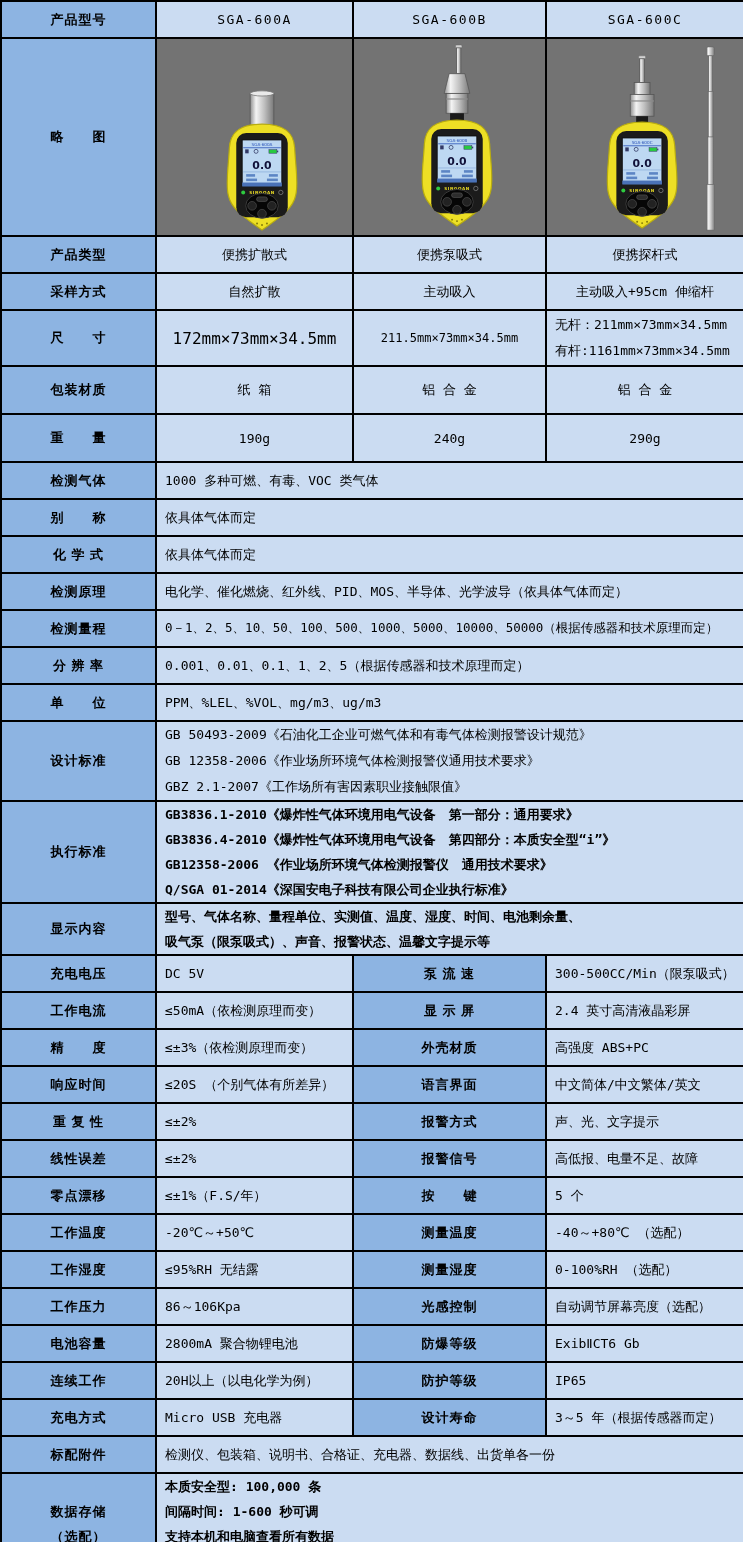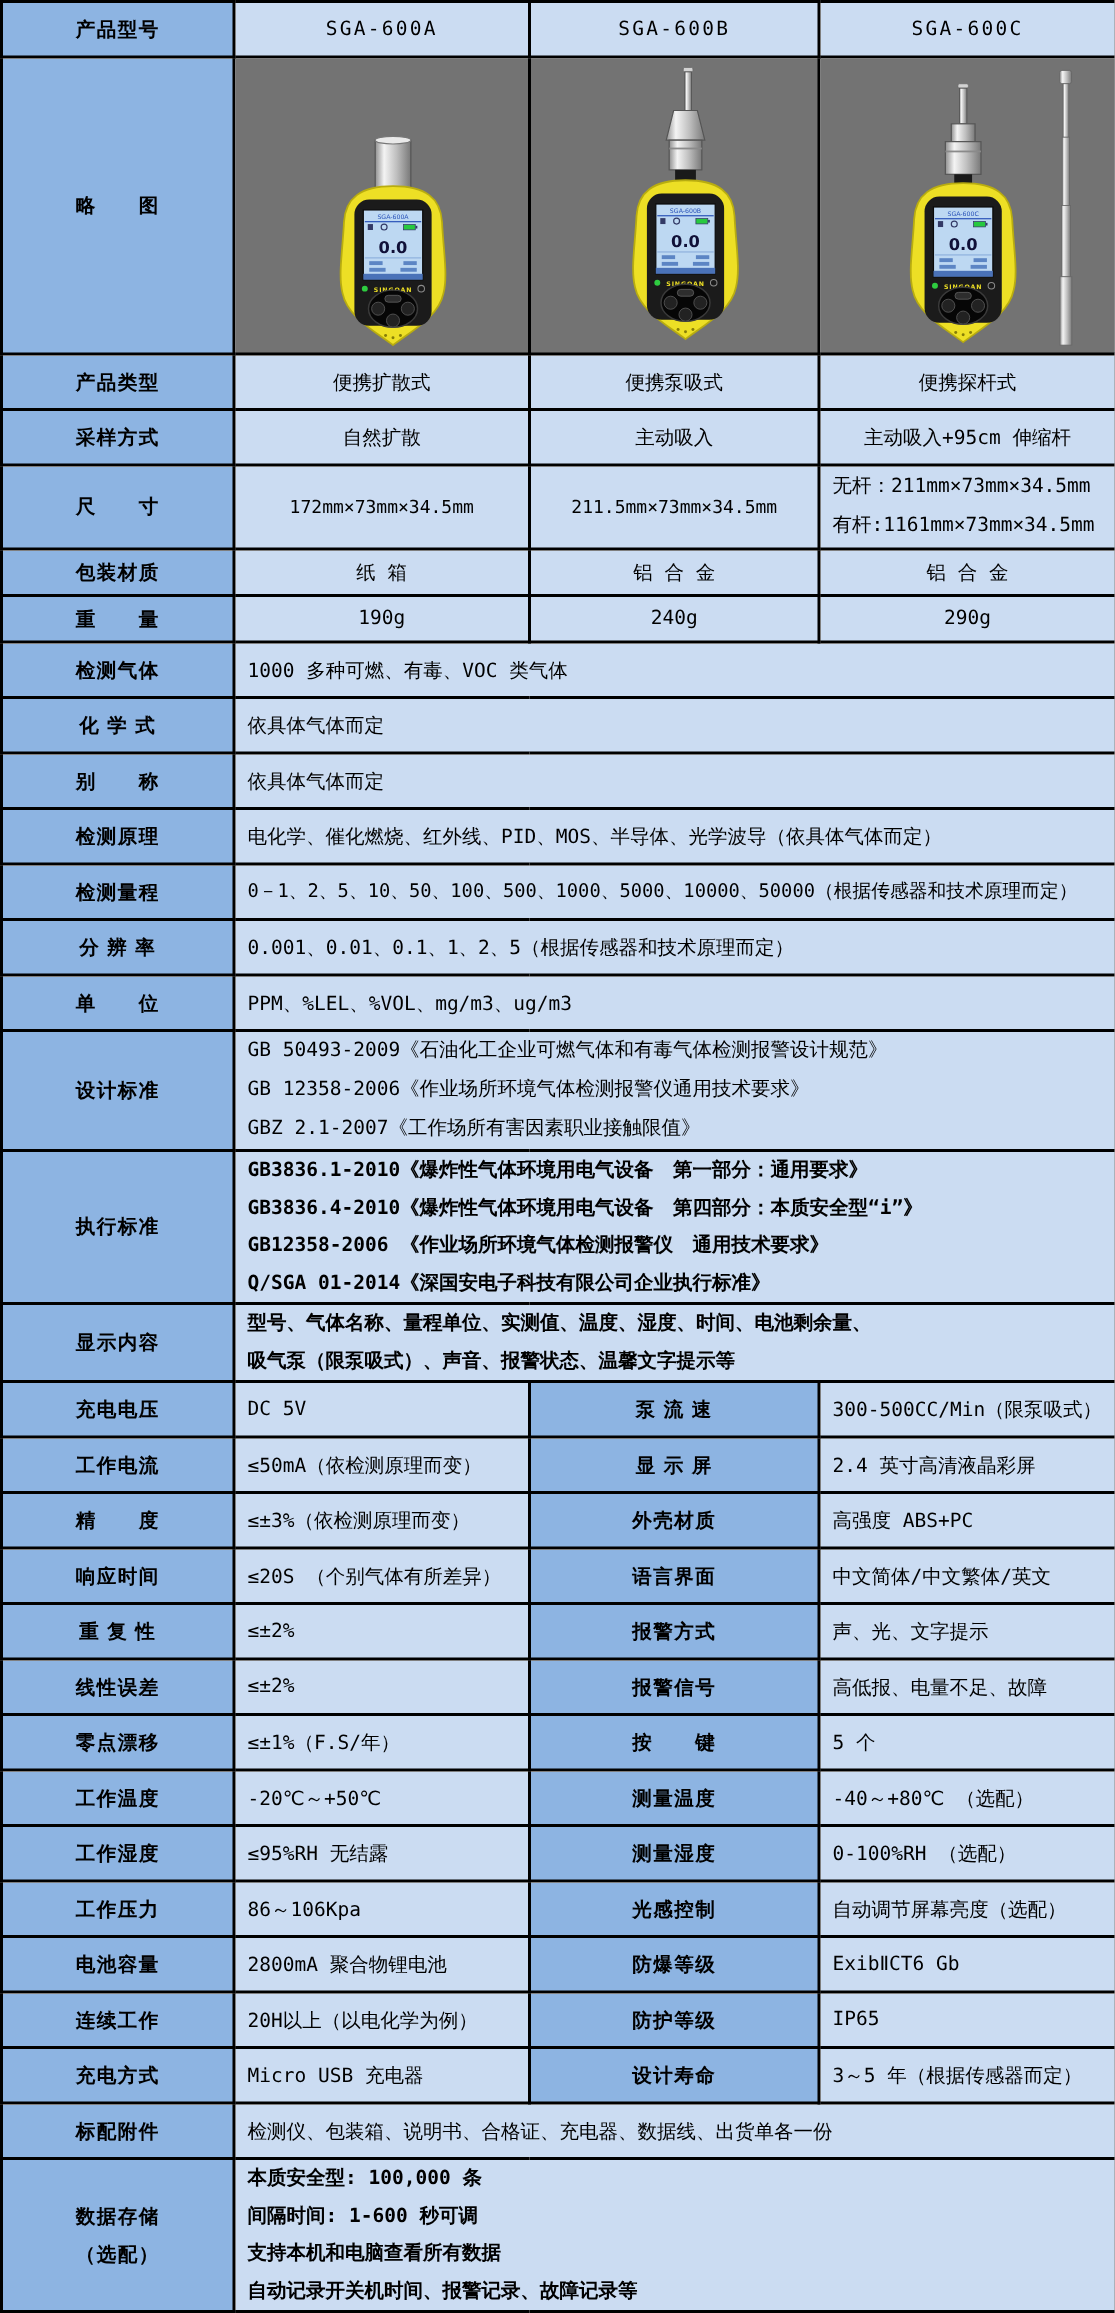--- a/index.html
+++ b/index.html
@@ -6,21 +6,21 @@
   body{font-family:"DejaVu Sans","Liberation Sans",sans-serif;color:#000;}
   .wrap{width:743px;margin:0;}
   table.spec{border-collapse:collapse;table-layout:fixed;width:743px;}
   table.spec td{border:2px solid #000;padding:0 8px;font-size:13px;overflow:hidden;vertical-align:middle;}
   td.lbl{background:#8DB4E2;font-weight:bold;text-align:center;font-size:15px;padding:0 3px;
          font-family:"Liberation Sans","DejaVu Sans",sans-serif;letter-spacing:1px;}
   td.val{background:#CBDCF2;font-family:"DejaVu Sans Mono","DejaVu Sans",monospace;}
   td.cen{text-align:center;}
   td.left{text-align:left;padding-left:10px;}
   td.imgc{background:#737373;padding:0;}
-  .h37{height:37px}.h36{height:31px}.h56{height:56px}.h50{height:50px}
+  .h37{height:37px}.h36{height:48px}.h56{height:56px}.h50{height:50px}
   .h78{height:78px}.h100{height:100px}.himg{height:198px}
   .line{line-height:25px;white-space:nowrap;font-weight:bold;}
   .line26{line-height:26px;white-space:nowrap;}
   .sizec{padding:0 4px;font-size:12px;margin-left:28px;}
   .hdrmodel{letter-spacing:1.5px;font-size:15px;}
   svg{display:block;margin:0 auto;}
 </style>
 </head>
 <body>
 
@@ -214,21 +214,21 @@
   <td class="val cen">便携探杆式</td>
 </tr>
 <tr class="h37">
   <td class="lbl">采样方式</td>
   <td class="val cen">自然扩散</td>
   <td class="val cen">主动吸入</td>
   <td class="val cen">主动吸入+95cm 伸缩杆</td>
 </tr>
 <tr class="h56">
   <td class="lbl">尺　　寸</td>
-  <td class="val cen" style="font-size:12px">172mm×73mm×34.5mm</td>
+  <td class="val cen" style="font-size:16px">172mm×73mm×34.5mm</td>
   <td class="val cen" style="font-size:12px">211.5mm×73mm×34.5mm</td>
   <td class="val sizec">
     <div class="line26">无杆：211mm×73mm×34.5mm</div>
     <div class="line26">有杆:1161mm×73mm×34.5mm</div>
   </td>
 </tr>
 <tr class="h36">
   <td class="lbl">包装材质</td>
   <td class="val cen">纸 箱</td>
   <td class="val cen">铝 合 金</td>
@@ -239,25 +239,25 @@
   <td class="val cen">190g</td>
   <td class="val cen">240g</td>
   <td class="val cen">290g</td>
 </tr>
 
 <tr class="h37">
   <td class="lbl">检测气体</td>
   <td class="val left" colspan="3">1000 多种可燃、有毒、VOC 类气体</td>
 </tr>
 <tr class="h37">
+  <td class="lbl">别　　称</td>
+  <td class="val left" colspan="3">依具体气体而定</td>
+</tr>
+<tr class="h37">
   <td class="lbl">化 学 式</td>
-  <td class="val left" colspan="3">依具体气体而定</td>
-</tr>
-<tr class="h37">
-  <td class="lbl">别　　称</td>
   <td class="val left" colspan="3">依具体气体而定</td>
 </tr>
 <tr class="h37">
   <td class="lbl">检测原理</td>
   <td class="val left" colspan="3">电化学、催化燃烧、红外线、PID、MOS、半导体、光学波导（依具体气体而定）</td>
 </tr>
 <tr class="h37">
   <td class="lbl">检测量程</td>
   <td class="val left" colspan="3" style="font-size:12.5px">0－1、2、5、10、50、100、500、1000、5000、10000、50000（根据传感器和技术原理而定）</td>
 </tr>

